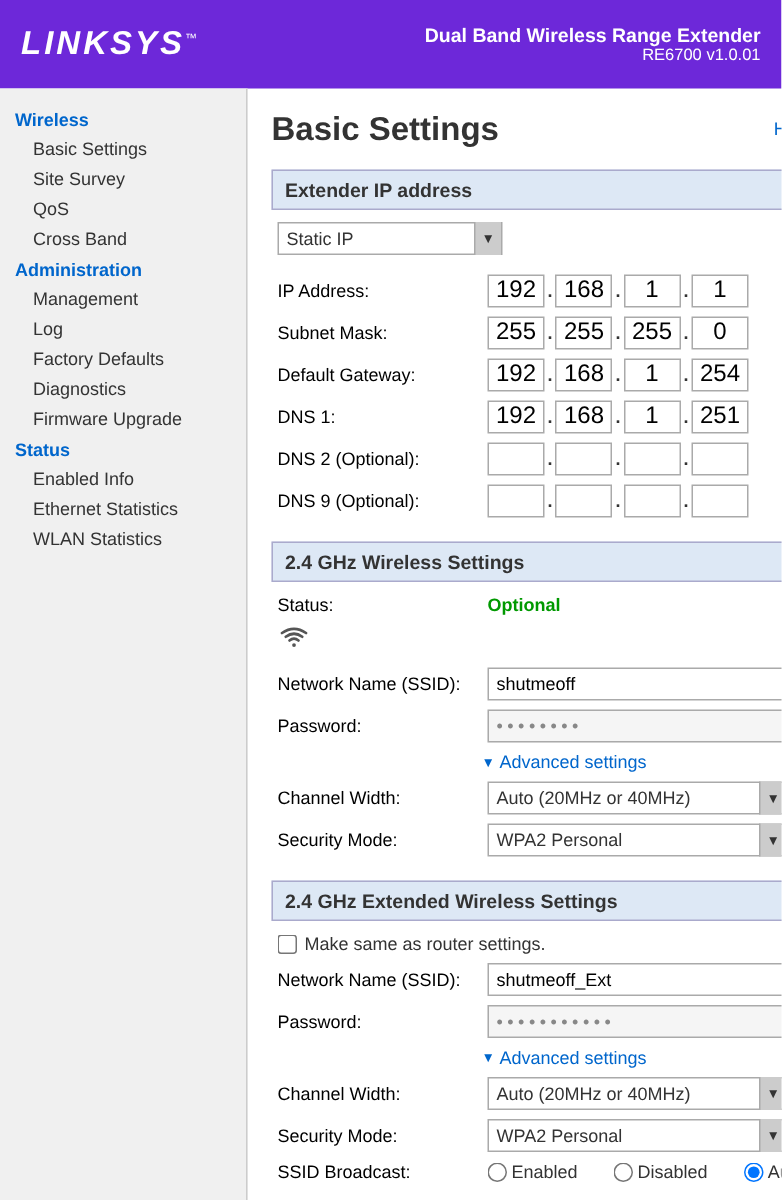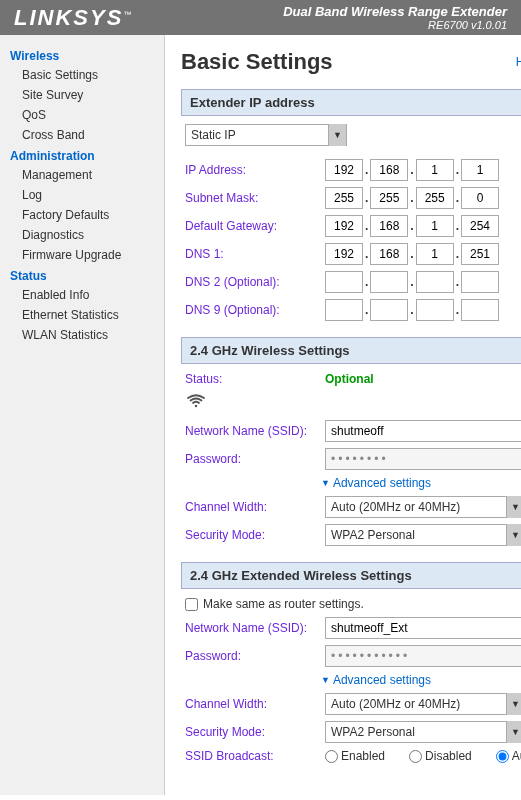--- a/index.html
+++ b/index.html
@@ -1,43 +1,42 @@
 <!DOCTYPE html>
 <html><head>
   <meta charset="utf-8">
   <style>
     * { box-sizing: border-box; margin: 0; padding: 0; }
     body { font-family: Arial, sans-serif; font-size: 12px; color: #333; background: #fff; width: 521px; min-height: 800px; }
 
     
     .header {
-      background: #737373;
-      display: flex;
-      align-items: flex-end;
+      background: #6d28d9;
+      display: flex;
+      align-items: flex-start;
       justify-content: space-between;
-      padding: 4px 14px;
+      padding: 16px 14px;
     }
     .logo-text {
       color: #fff;
       font-size: 22px;
       font-weight: 900;
       font-style: italic;
       letter-spacing: 2px;
       font-family: Arial Black, Arial, sans-serif;
     }
     .logo-tm {
       font-size: 8px;
       vertical-align: super;
       font-weight: normal;
     }
     .header-right {
       text-align: right;
       color: #fff;
       font-size: 11px;
-      font-style: italic;
     }
     .header-right .title { font-size: 13px; font-weight: bold; }
 
     
     .layout { display: flex; }
 
     
     .sidebar {
       width: 165px;
       min-height: 760px;
@@ -99,44 +98,44 @@
     
     .form-row {
       display: flex;
       align-items: center;
       margin-bottom: 6px;
       padding: 0 4px;
     }
     .form-label {
       width: 140px;
       flex-shrink: 0;
-      color: #6d28d9;
+      color: #000000;
       font-size: 12px;
     }
 
     
     .ip-group {
       display: flex;
       align-items: center;
       gap: 0;
     }
     .ip-octet {
       width: 38px;
       height: 22px;
       border: 1px solid #aaa;
       text-align: center;
-      font-size: 12px;
+      font-size: 16px;
       background: #fff;
     }
     .ip-dot {
       padding: 0 2px;
       font-weight: bold;
     }
     .ip-type-select {
-      width: 162px;
+      width: 150px;
       margin-bottom: 13px;
       justify-content: center;
     }
     .text-input-wide {
       width: 203px;
       height: 22px;
       border: 1px solid #aaa;
       font-size: 12px;
       padding: 2px 5px;
       background: #fff;

